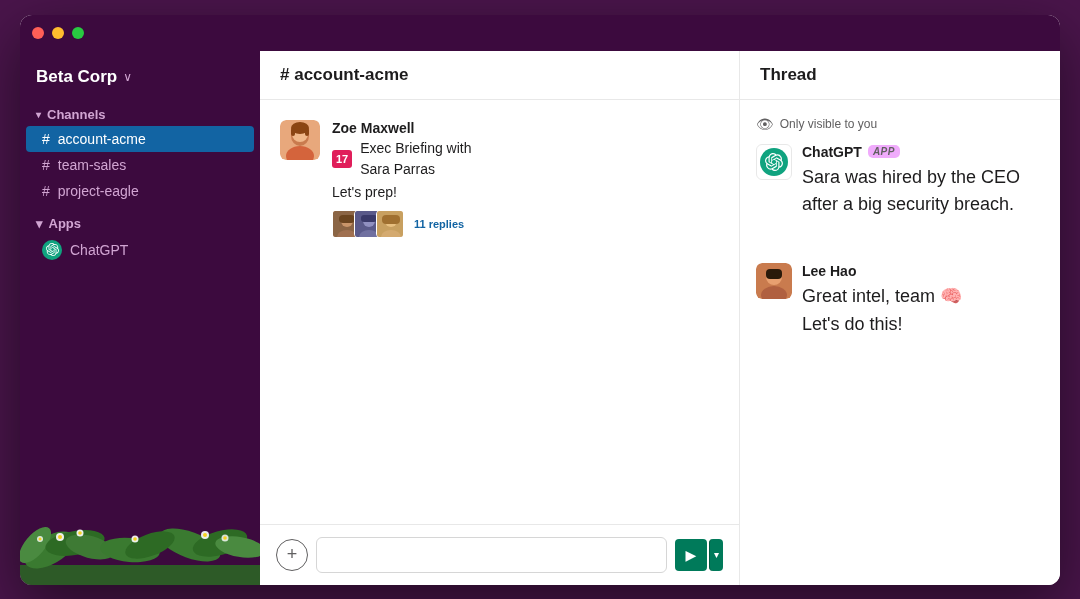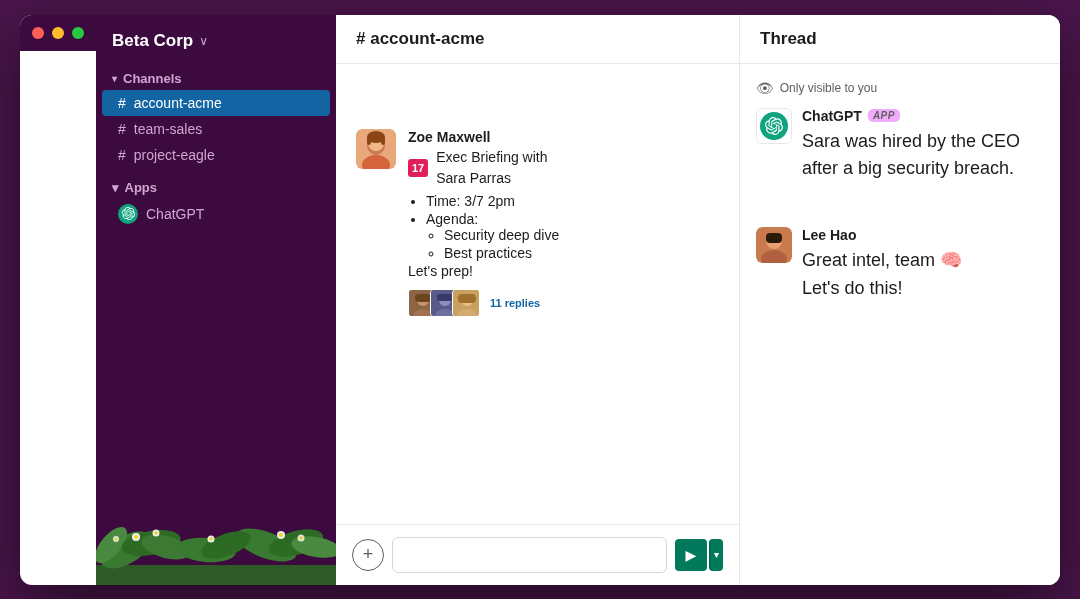--- a/index.html
+++ b/index.html
@@ -12,21 +12,21 @@
       height: 100vh;
       overflow: hidden;
     }
 
     .app-window {
       width: 1040px;
       height: 570px;
       border-radius: 12px;
       overflow: hidden;
       display: flex;
-      flex-direction: row;
+      flex-direction: column;
       box-shadow: 0 20px 60px rgba(0,0,0,0.5);
       background: #fff;
     }
 
     .title-bar {
       background: #3c0a3e;
       height: 36px;
       display: flex;
       align-items: center;
       padding: 0 12px;
@@ -158,21 +158,20 @@
       color: #d1a5d2;
     }
 
     
     .channel-panel {
       flex: 1;
       background: #fff;
       display: flex;
       flex-direction: column;
       border-right: 1px solid #e8e8e8;
-      gap: 45px;
     }
 
     .channel-header {
       padding: 14px 20px;
       border-bottom: 1px solid #e8e8e8;
       font-size: 17px;
       font-weight: 700;
       color: #1d1c1d;
       display: flex;
       align-items: center;
@@ -580,36 +579,20 @@
 
           <div class="message-body">
             <div class="message-sender">Zoe Maxwell</div>
             <div class="meeting-title-line">
               <span class="calendar-badge">17</span>
               <span class="message-text">
                 <span>Exec Briefing with</span><br>
                 <span>Sara Parras</span>
               </span>
             </div>
-            <ul class="bullet-list">
-              <li>
-                <span>Time: 3/7 2pm</span>
-              </li>
-              <li>
-                <span>Agenda:</span>
-                <ul class="sub-bullet-list">
-                  <li>
-                    <span>Security deep dive</span>
-                  </li>
-                  <li>
-                    <span>Best practices</span>
-                  </li>
-                </ul>
-              </li>
-            </ul>
             <div class="prep-text">Let's prep!</div>
 
             <div class="replies-row">
               <div class="reply-avatars">
                 <div class="reply-avatar reply-avatar-1">
                   <svg width="28" height="28" viewBox="0 0 28 28" xmlns="http://www.w3.org/2000/svg">
                     <rect width="28" height="28" fill="#8b6545"></rect>
                     <circle cx="14" cy="10" r="6" fill="#c8956a"></circle>
                     <ellipse cx="14" cy="26" rx="10" ry="7" fill="#a07050"></ellipse>
                     <rect x="6" y="4" width="16" height="8" fill="#6b4520" rx="4"></rect>

